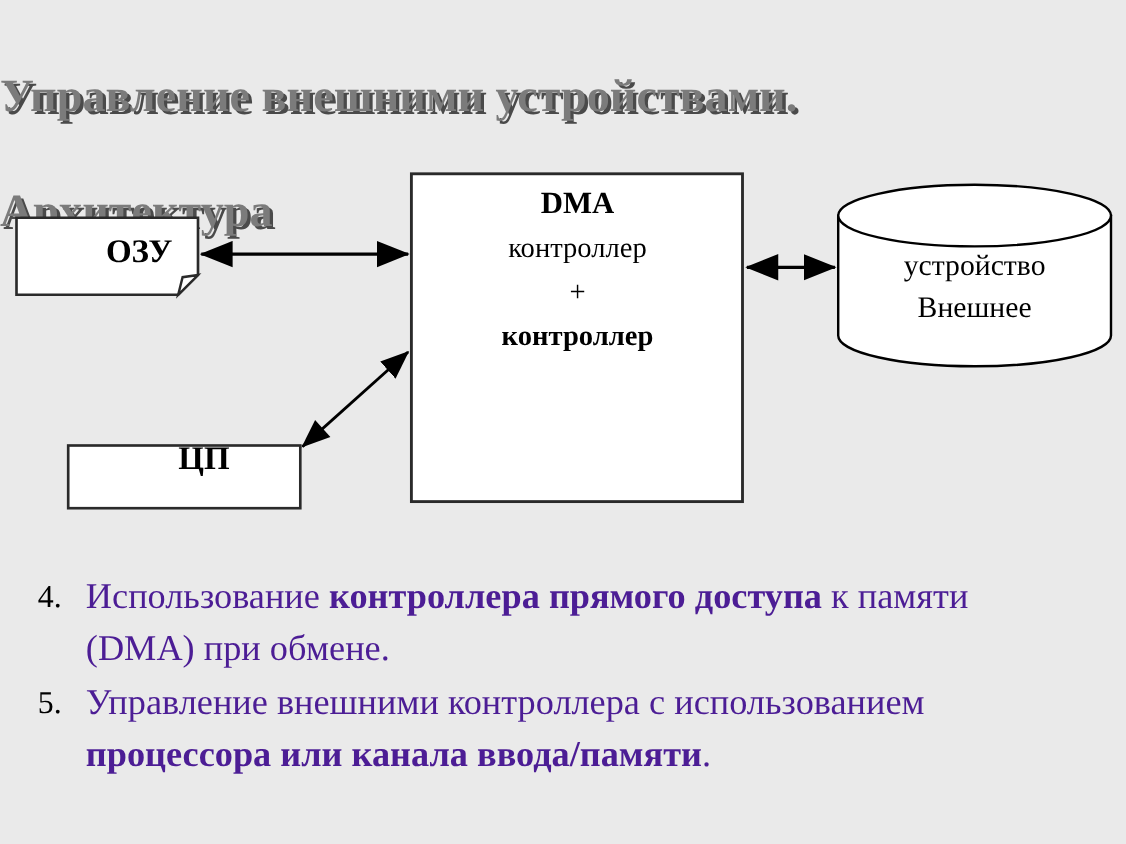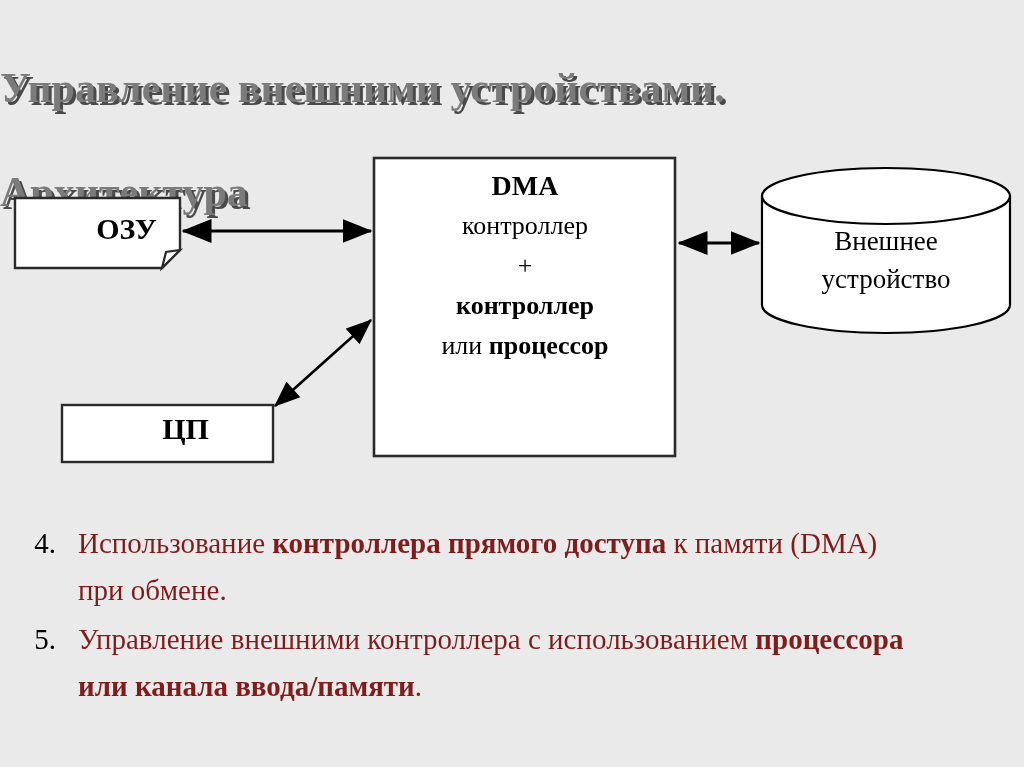--- a/index.html
+++ b/index.html
@@ -62,21 +62,21 @@
     width: 165px;
     font-size: 30px;
     font-weight: bold;
     line-height: 34px;
     margin-left: 29px;
   }
 
   
   .label-cpu {
     left: 62px;
-    top: 412px;
+    top: 400px;
     width: 247px;
     font-size: 30px;
     font-weight: bold;
     line-height: 34px;
   }
 
   
   .label-dma {
     left: 376px;
     top: 166px;
@@ -116,23 +116,23 @@
     text-align: right;
     padding-right: 0px;
     font-size: 29px;
     line-height: 47px;
     color: #000;
   }
   .bullet-text {
     flex: 1 1 auto;
     padding-left: 22px;
     padding-right: 120px;
-    font-size: 29px;
+    font-size: 33px;
     line-height: 47px;
-    color: #7f1d1d;
+    color: #4c1d95;
   }
   .bullet-text b { font-weight: bold; }
 </style>
 </head>
 <body style="background: rgb(234, 234, 234);">
 
 <div class="slide-title" style="color: rgb(123, 123, 123); text-shadow: rgb(74, 74, 74) 3px 3px 0px;">
   <span>Управление внешними устройствами.</span><br>
   <span>Архитектура</span>
 </div>
@@ -176,26 +176,25 @@
 
   <div class="node-label label-ram">ОЗУ</div>
 
   <div class="node-label label-cpu">ЦП</div>
 
   <div class="node-label label-dma">
     <div class="l-dma">DMA</div>
     <div class="l-plain">контроллер</div>
     <div class="l-plain">+</div>
     <div class="l-bold">контроллер</div>
-    <div><span class="l-plain">или </span><span class="l-bold">процессор</span></div>
   </div>
 
   <div class="node-label label-device">
+    <div>устройство</div>
     <div>Внешнее</div>
-    <div>устройство</div>
   </div>
 </div>
 
 <div class="bullet-list" id="bullet-list">
     <div class="bullet-item">
       <div class="bullet-num">4.</div>
       <div class="bullet-text"><span>Использование </span><b>контроллера прямого доступа</b><span> к памяти (DMA) при обмене.</span></div>
     </div>
     <div class="bullet-item">
       <div class="bullet-num">5.</div>

